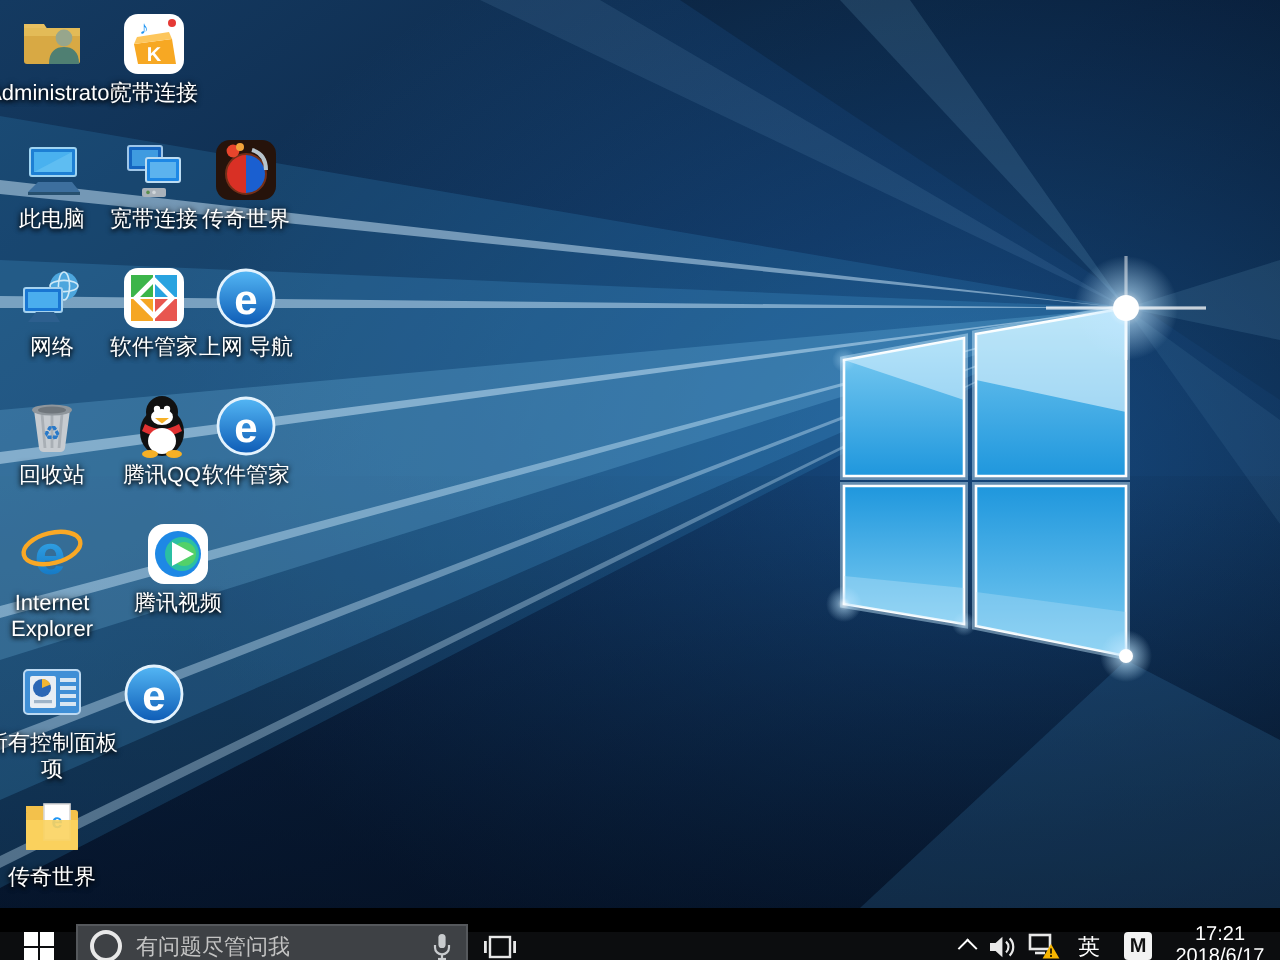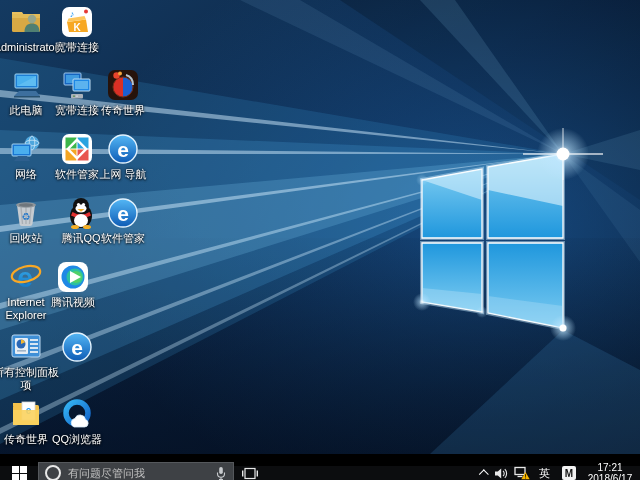--- a/index.html
+++ b/index.html
@@ -264,21 +264,21 @@
           <stop offset="0" stop-color="#3db3f2"></stop>
               <stop offset="1" stop-color="#0d6ebd"></stop>
             </linearGradient>
           </defs>
         <text x="16" y="27" font-size="28" font-weight="bold" fill="url(#ieGrad)" text-anchor="middle">e</text>
         <ellipse cx="17" cy="14" rx="14.5" ry="7.5" fill="none" stroke="#f9a825" stroke-width="2.2" transform="rotate(-14 17 14)"></ellipse>
       </svg>
       <span class="dlabel">Internet Explorer</span>
     </div>
 
-    <div class="dcell" style="left:39px;top:260px;">
+    <div class="dcell" style="left:55px;top:260px;">
       <svg class="dicon" viewBox="0 0 34 34">
         <rect x="2" y="2" width="30" height="30" rx="8" fill="#ffffff"></rect>
         <circle cx="17" cy="17" r="11.5" fill="#1e88e5"></circle>
         <circle cx="19" cy="17" r="8.5" fill="#2bbfa3"></circle>
         <circle cx="20" cy="17" r="6" fill="#52d169"></circle>
         <path d="M14 11 L25 17 L14 23 Z" fill="#ffffff"></path>
       </svg>
       <span class="dlabel">腾讯视频</span>
     </div>
 
@@ -308,33 +308,20 @@
       <svg class="dicon" viewBox="0 0 34 34">
         <path d="M4 6 h9 l2 3 h-11 z" fill="#f3c14b"></path>
         <rect x="4" y="8" width="26" height="20" rx="1.5" fill="#f3c14b"></rect>
         <rect x="13" y="5" width="13" height="18" fill="#ffffff" stroke="#d8d8d8" stroke-width="0.8"></rect>
         <text x="19.5" y="17" font-size="10" font-weight="bold" fill="#2196f3" text-anchor="middle">e</text>
         <path d="M4 13 h26 v15 h-26 z" fill="#fbd35f" opacity="0.9"></path>
       </svg>
       <span class="dlabel">传奇世界</span>
     </div>
 
-    <div class="dcell" style="left:43px;top:397px;">
-      <svg class="dicon" viewBox="0 0 34 34">
-        <defs>
-            <linearGradient id="qbGrad" x1="0" y1="0" x2="1" y2="1">
-          <stop offset="0" stop-color="#35b5f5"></stop>
-              <stop offset="1" stop-color="#1162c8"></stop>
-            </linearGradient>
-          </defs>
-        <circle cx="17" cy="16" r="11" fill="none" stroke="url(#qbGrad)" stroke-width="5.5"></circle>
-        <path d="M14 30 a4.5 4.5 0 0 1 1-8.6 a5.5 5.5 0 0 1 10.5 1.2 a3.8 3.8 0 0 1-0.8 7.4 z" fill="#ffffff" stroke="#d4e9f9" stroke-width="0.8"></path>
-      </svg>
-      <span class="dlabel">QQ浏览器</span>
-    </div>
 
   </div>
 
   <div class="taskbar">
 
     <button class="startbtn">
       <span class="winflag">
           <i></i>
           <i></i>
           <i></i>

